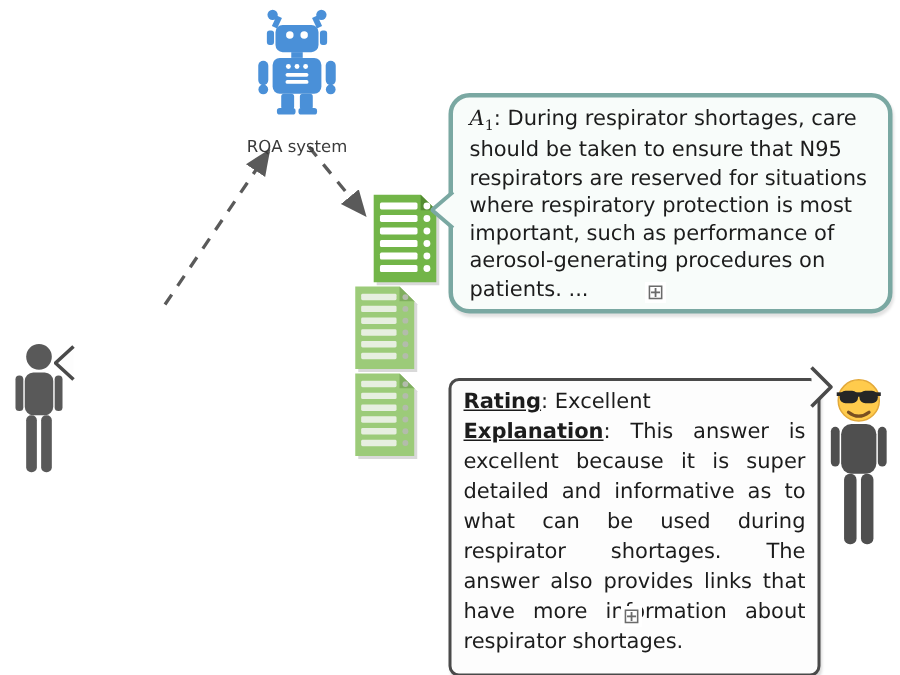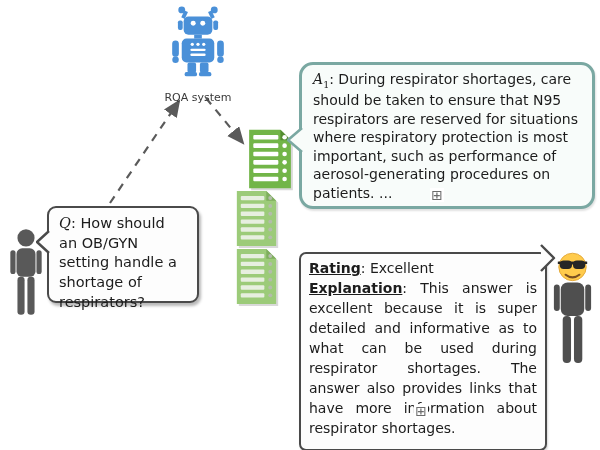--- a/index.html
+++ b/index.html
@@ -154,23 +154,20 @@
   </svg>
 
   <div class="bubble answer-bubble">
     <span class="serif-prefix"><span>A</span><sub>1</sub></span><span>:  During respirator shortages, care should be taken to ensure that N95 respirators are reserved for situations where respiratory protection is most important, such as performance of aerosol-generating procedures on patients. ...</span>
   </div>
   <svg class="tail" style="left:287px; top:127px;" width="17" height="28" viewBox="0 0 17 28">
     <path d="M15,1 L1,13 L15,25" fill="#f8fcfa" stroke="#7aa8a2" stroke-width="2.6" stroke-linejoin="round"></path>
   </svg>
   <span class="handle" style="left:430px; top:188px;">⊞</span>
 
-  <div class="bubble question-bubble">
-    <span class="serif-prefix">Q</span><span>: How should an OB/GYN setting handle a shortage of respirators?</span>
-  </div>
   <svg class="tail" style="left:36px; top:230px;" width="15" height="25" viewBox="0 0 15 25">
     <path d="M13,1 L1,12 L13,23" fill="#fdfdfd" stroke="#4a4a4a" stroke-width="2.4" stroke-linejoin="round"></path>
   </svg>
 
   <div class="bubble review-bubble">
     <div><span class="lbl">Rating</span><span>: Excellent</span></div>
     <div><span class="lbl">Explanation</span><span>: This answer is excellent because it is super detailed and informative as to what can be used during respirator shortages. The answer also provides links that have more information about respirator shortages.</span></div>
   </div>
   <svg class="tail" style="left:540px; top:244px;" width="16" height="30" viewBox="0 0 16 30">
     <path d="M1,1 L14,14 L1,27" fill="#fdfdfd" stroke="#4a4a4a" stroke-width="2.4" stroke-linejoin="round"></path>

